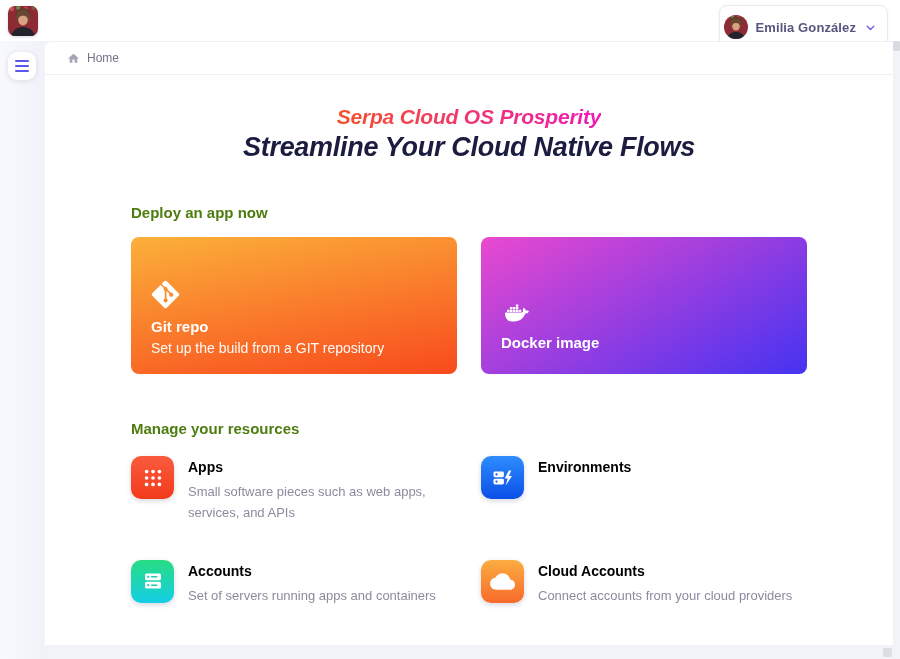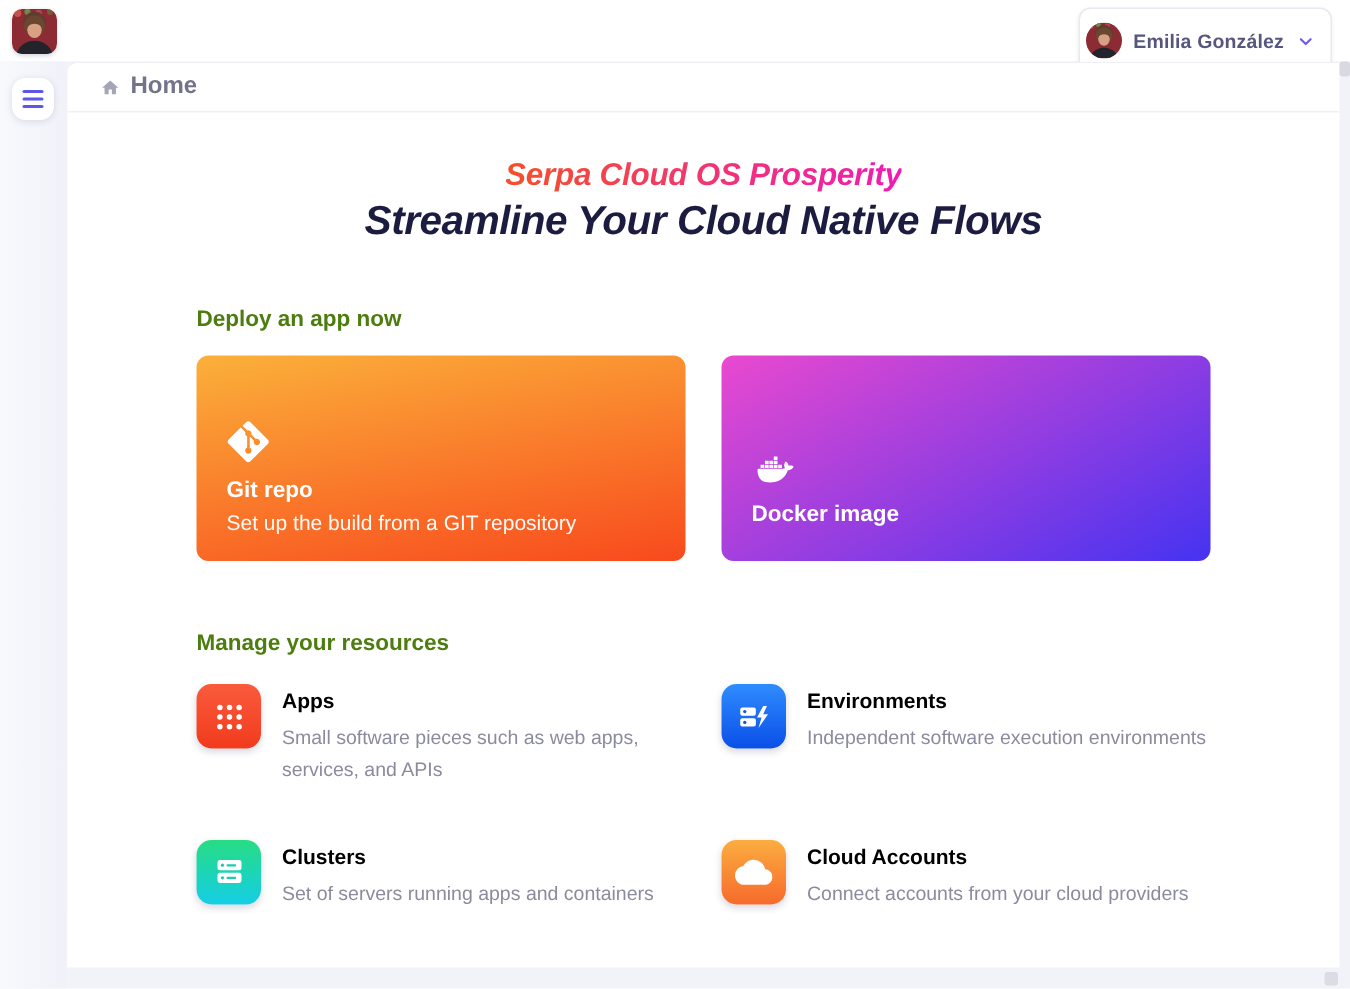--- a/index.html
+++ b/index.html
@@ -57,21 +57,21 @@
     border-top:1px solid #EFEFF5;
     border-left:1px solid #F3F3F8;
     border-top-left-radius:7px;
     overflow:hidden;
   }
   .breadcrumb-bar {
     height:33px; border-bottom:1px solid #EFEFF4;
     display:flex; align-items:center; gap:7px; padding-left:22px;
   }
   .breadcrumb-item { display:flex; align-items:center; gap:7px; cursor:pointer; }
-  .breadcrumb-label { font-size:16px; font-weight:700; color:#73738A; }
+  .breadcrumb-label { font-size:12px; font-weight:400; color:#73738A; }
 
   .content { padding:0 86px; }
 
   
   .hero { text-align:center; margin-top:30px;font-style:italic; }
   .hero-eyebrow {
     display:inline-block; font-size:21px; font-weight:700; letter-spacing:-.2px;
     background-image:linear-gradient(90deg,#F4502A,#EE1BB6);
     -webkit-background-clip:text; background-clip:text; color:transparent;
   }
@@ -232,37 +232,36 @@
           <svg width="24" height="24" viewBox="0 0 24 24">
             <rect x="2.5" y="5.6" width="10.4" height="5.6" rx="1.4" fill="#FFFFFF"></rect>
             <rect x="2.5" y="12.8" width="10.4" height="5.6" rx="1.4" fill="#FFFFFF"></rect>
             <circle cx="5.5" cy="8.4" r="1.1" fill="#0E55EA"></circle>
             <circle cx="5.5" cy="15.6" r="1.1" fill="#0E55EA"></circle>
             <path d="M17.8 4.6 13.7 12.4h3l-2 7 6.3-9.3h-3.2l2.5-5.5z" fill="#FFFFFF"></path>
           </svg>
         </span>
         <div>
           <div class="resource-title">Environments</div>
-          <div class="resource-desc">Independent software execution environments</div>
         </div>
       </div>
 
       <div class="resource-item">
         <span class="resource-icon" style="background-image: linear-gradient(rgb(39, 220, 131), rgb(20, 206, 230));">
           <svg width="24" height="24" viewBox="0 0 24 24">
             <rect x="4" y="4.4" width="16" height="6.8" rx="1.6" fill="#FFFFFF"></rect>
             <rect x="4" y="12.8" width="16" height="6.8" rx="1.6" fill="#FFFFFF"></rect>
             <circle cx="7.3" cy="7.8" r="1.1" fill="#18CDB0"></circle>
             <rect x="10" y="7.1" width="6.5" height="1.5" rx="0.75" fill="#18CDB0"></rect>
             <circle cx="7.3" cy="16.2" r="1.1" fill="#18CDB0"></circle>
             <rect x="10" y="15.5" width="6.5" height="1.5" rx="0.75" fill="#18CDB0"></rect>
           </svg>
         </span>
         <div>
-          <div class="resource-title">Clusters</div>
+          <div class="resource-title">Accounts</div>
           <div class="resource-desc">Set of servers running apps and containers</div>
         </div>
       </div>
 
       <div class="resource-item">
         <span class="resource-icon" style="background-image: linear-gradient(rgb(251, 173, 64), rgb(247, 106, 43));">
           <svg width="25" height="25" viewBox="0 0 24 24">
             <path fill="#FFFFFF" d="M19.35 10.04A7.49 7.49 0 0 0 12 4C9.11 4 6.6 5.64 5.35 8.04A5.994 5.994 0 0 0 0 14c0 3.31 2.69 6 6 6h13c2.76 0 5-2.24 5-5 0-2.64-2.05-4.78-4.65-4.96z"></path>
           </svg>
         </span>

